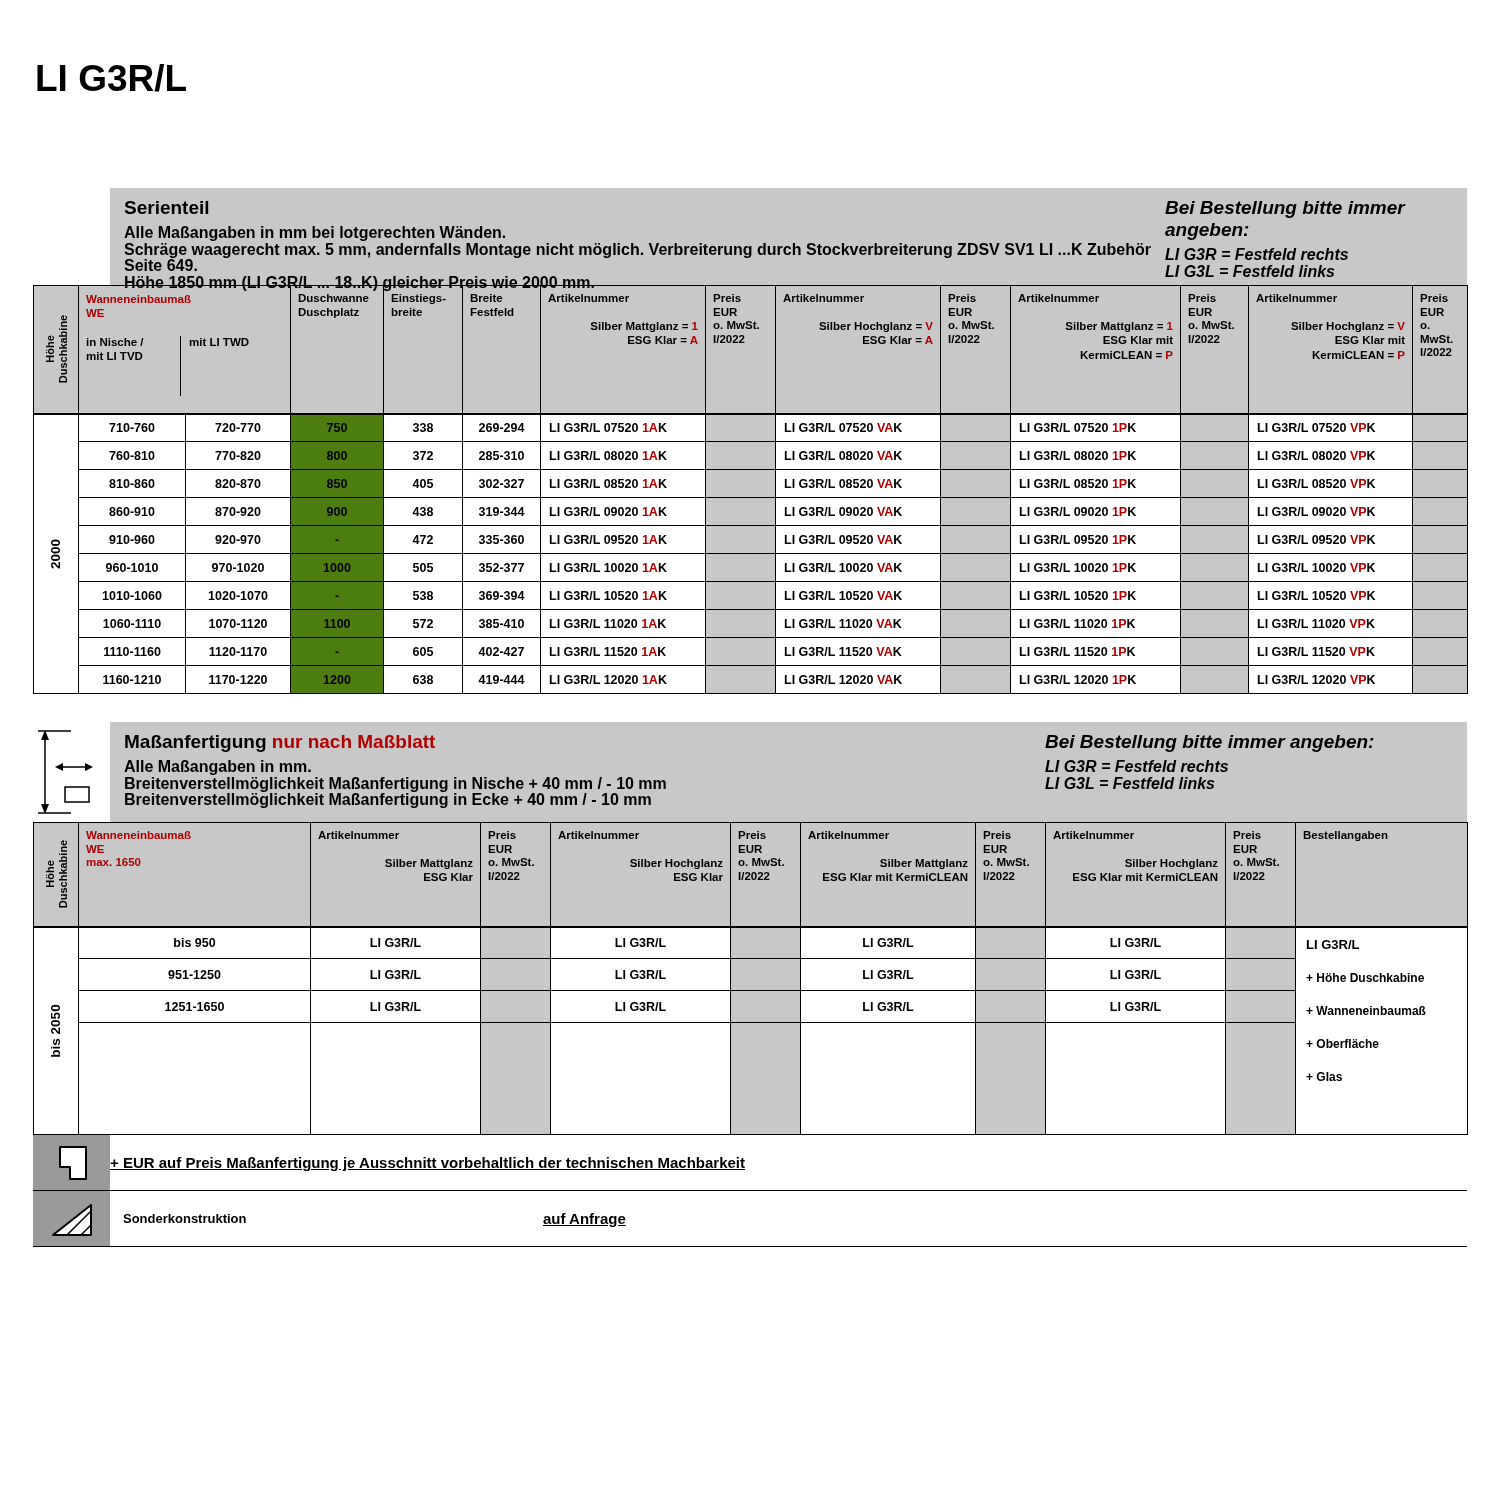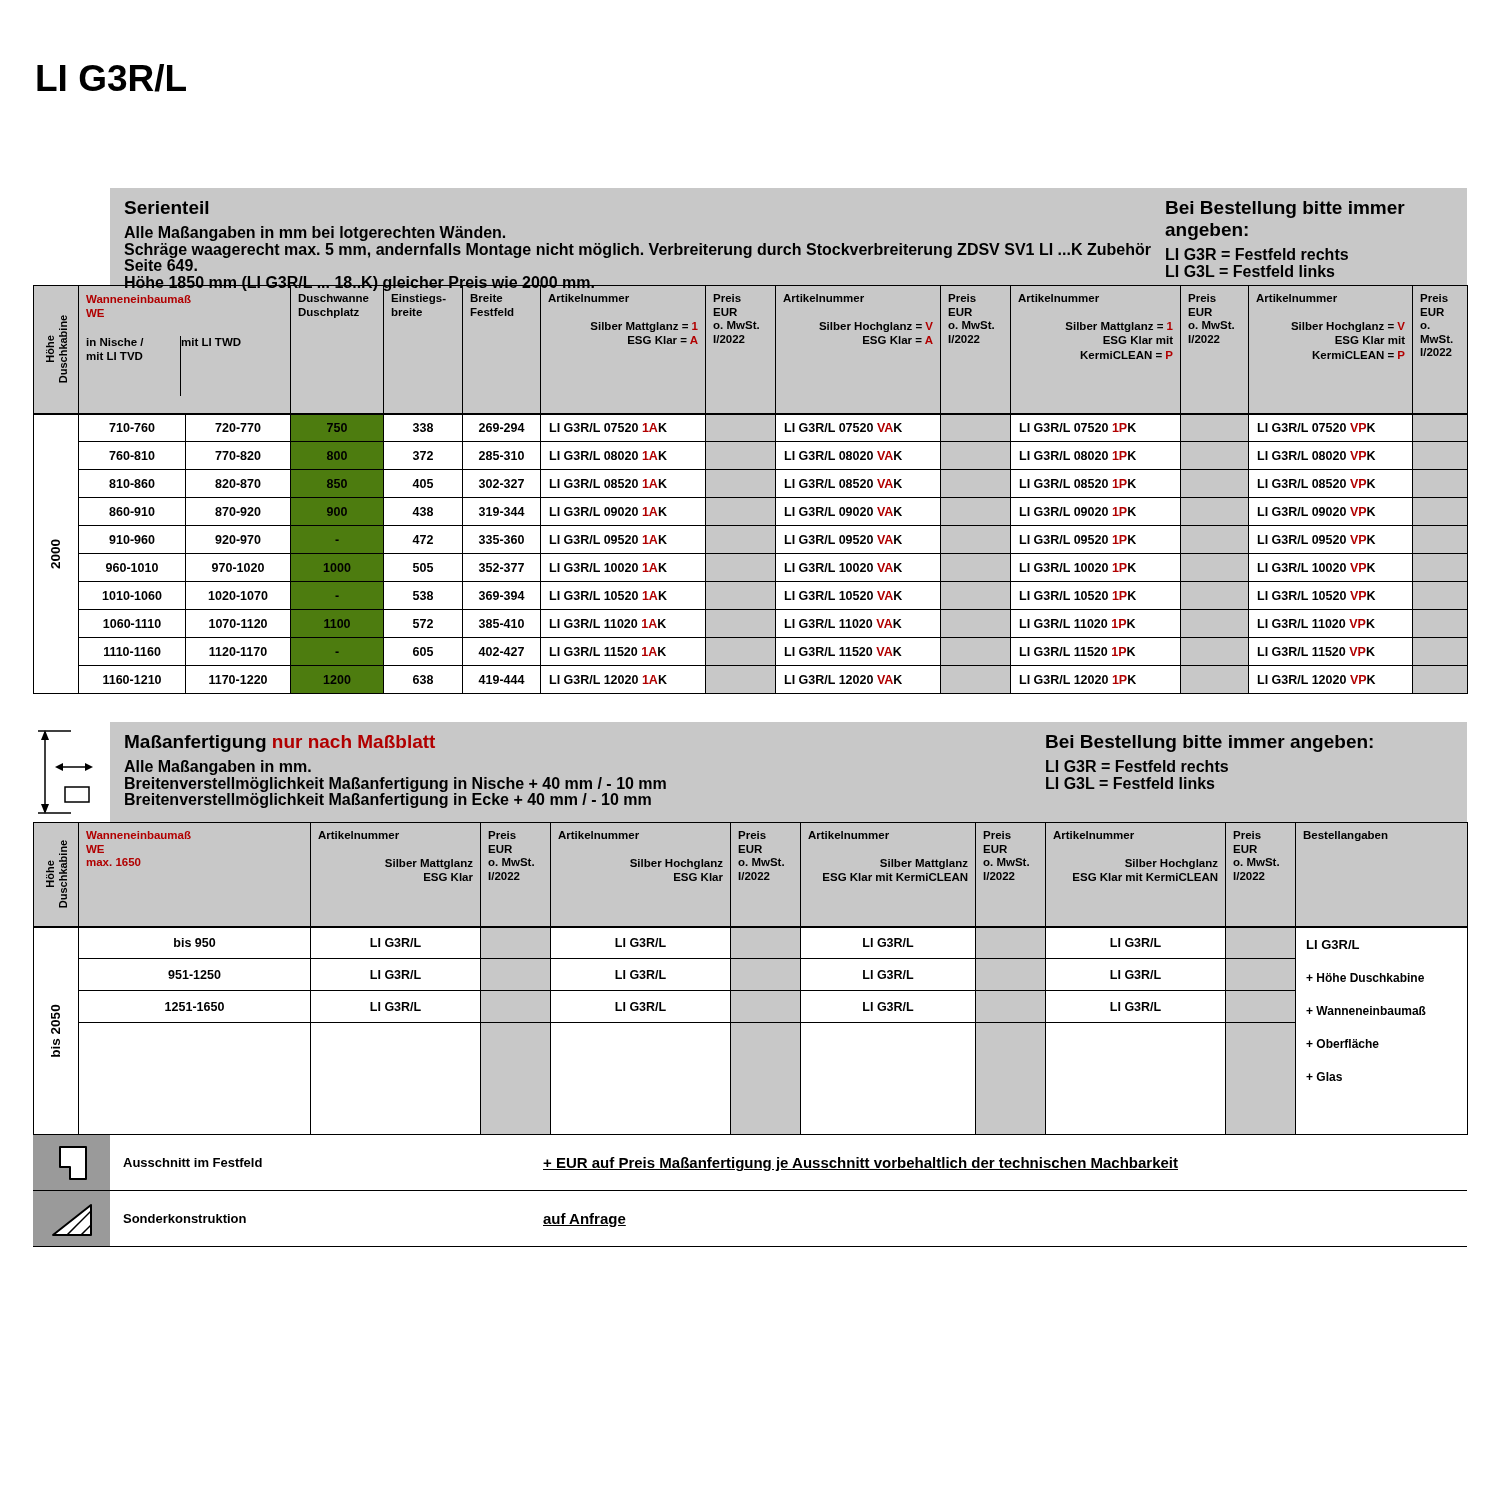--- a/index.html
+++ b/index.html
@@ -17,21 +17,21 @@
 
   .red { color: #b10000; }
 
   
   .band { display: flex; background: #c8c8c8; padding: 9px 14px 8px 14px; }
   .band1 { margin-top: 88px; margin-left: 77px; width: 1357px; height: 97px; }
   .band2-wrap { display: flex; margin-top: 28px; }
   .diagram-box { width: 77px; background: #fff; display: flex; align-items: center; justify-content: flex-start; padding-left: 2px; }
   .band2 { width: 1357px; height: 100px; }
   .band-left { flex: 1; }
-  .band-right { flex-shrink: 0; }
+  .band-right { flex-shrink: 0; font-style: italic; }
   .band1 .band-right { width: 288px; }
   .band2 .band-right { width: 408px; }
   .band-title { font-size: 19px; margin-bottom: 6px; }
   .band-line { font-size: 16px; line-height: 16.5px; }
 
   
   table { border-collapse: collapse; table-layout: fixed; width: 1434px; }
   th, td { border: 1px solid #000; }
   th { background: #c8c8c8; vertical-align: top; text-align: left; padding: 6px 7px; font-size: 11.5px; line-height: 13.5px; }
   .t1 thead th { height: 128px; border-bottom: 2px solid #000; }
@@ -51,21 +51,21 @@
     white-space: nowrap; text-align: center;
     font-size: 11px; line-height: 12.5px;
   }
   .vbig { font-size: 13.5px; }
 
   .art-lines { margin-top: 13px; text-align: right; }
   .art-lines div { line-height: 14.5px; }
   .we-head .red div { line-height: 14px; }
   .we-subs { display: flex; margin-top: 16px; }
   .we-subs .s1 { width: 94px; }
-  .we-subs .s2 { border-left: 1px solid #000; padding-left: 0; min-height: 60px; flex: 1; }
+  .we-subs .s2 { border-left: 1px solid #000; padding-left: 8px; min-height: 60px; flex: 1; }
 
   .bestell-cell { vertical-align: top; text-align: left; padding: 9px 10px; }
   .bestell-title { font-size: 13px; }
   .bestell-item { font-size: 12px; margin-top: 19px; }
 
   
   .footer-row { display: flex; align-items: stretch; border-bottom: 1px solid #000; height: 56px; }
   .icon-box { width: 77px; flex-shrink: 0; background: #9a9a9a; display: flex; align-items: center; justify-content: center; }
   .footer-label { width: 433px; padding-left: 13px; display: flex; align-items: center; font-size: 13px; }
   .footer-desc { flex: 1; display: flex; align-items: center; font-size: 15px; text-decoration: underline; }
@@ -521,21 +521,20 @@
     </tbody>
   </table>
 
   <div>
     <div class="footer-row">
       <div class="icon-box">
         <svg width="44" height="44" viewBox="0 0 44 44">
           <path d="M10 6 H36 V38 H20 V26 H10 Z" fill="#ffffff" stroke="#000" stroke-width="2" stroke-linejoin="round"></path>
         </svg>
       </div>
-      <div class="footer-label">Ausschnitt im Festfeld</div>
       <div class="footer-desc">+ EUR  auf Preis Maßanfertigung je Ausschnitt vorbehaltlich der technischen Machbarkeit</div>
     </div>
     <div class="footer-row">
       <div class="icon-box">
         <svg width="46" height="40" viewBox="0 0 46 40">
           <defs>
               <clipPath id="tri">
                 <path d="M4 36 L42 36 L42 6 Z"></path>
               </clipPath>
             </defs>

